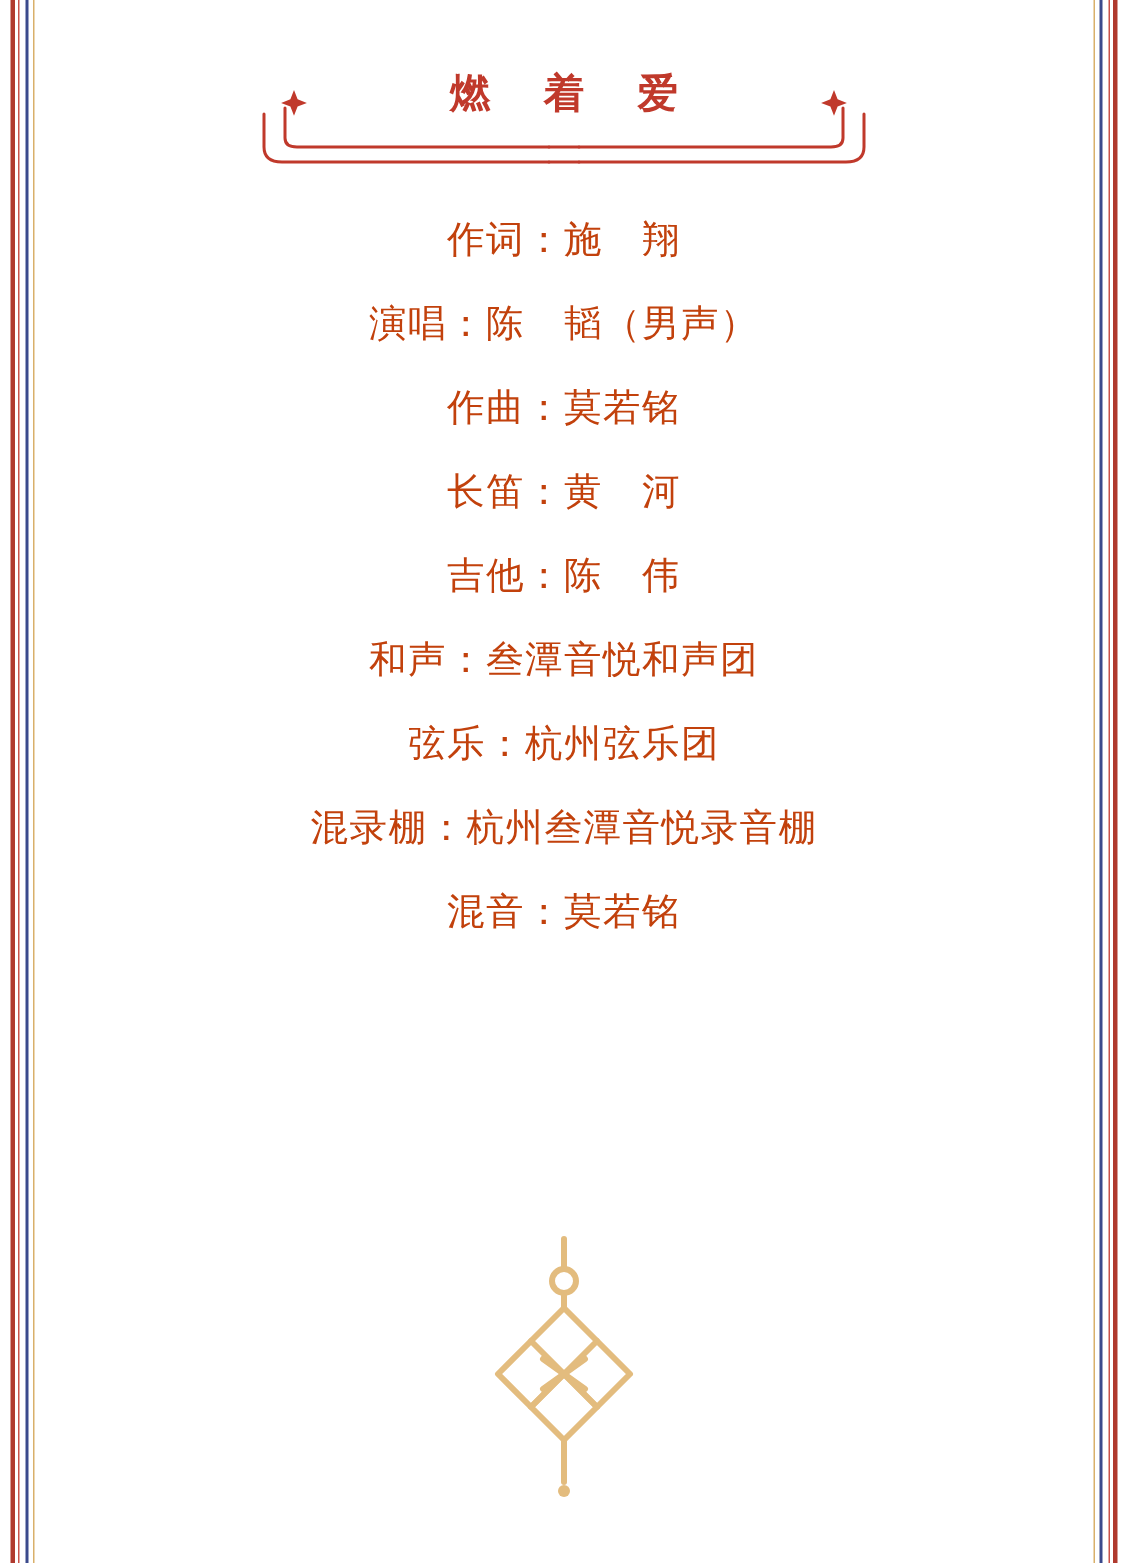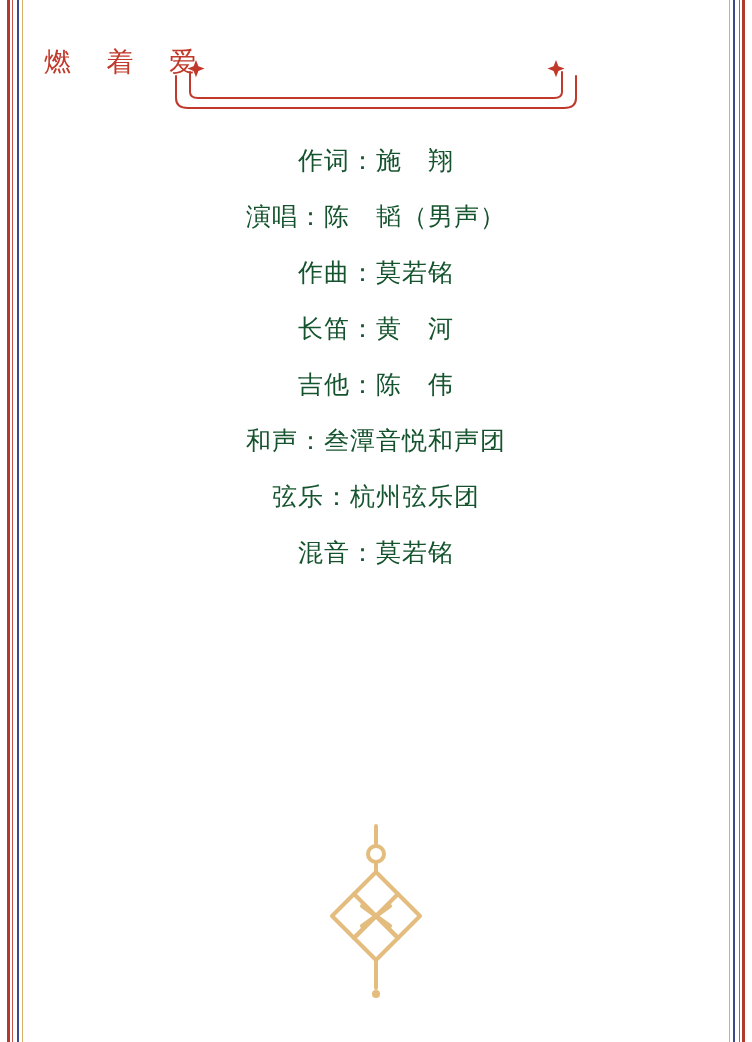--- a/index.html
+++ b/index.html
@@ -73,43 +73,44 @@
     bottom: 0;
   }
 
   
   .title-block {
     position: relative;
     margin-top: 14px;
     height: 76px;
   }
   .song-title {
+    text-align: center;
     color: #c0392b;
     font-size: 27px;
-    font-weight: normal;
+    font-weight: bold;
     letter-spacing: 14px;
     text-indent: 14px;
     line-height: 44px;
     margin-top: 40px;
   }
   .ornament-svg {
     position: absolute;
     left: 50%;
     transform: translateX(-50%);
     top: 6px;
   }
 
   
   .credits {
     margin-top: 16px;
     text-align: center;
   }
   .credit-line {
     font-size: 25px;
-    color: #14532d;
+    color: #c2410c;
     line-height: 56px;
     letter-spacing: 1px;
     white-space: pre;
   }
 
   
   .knot-wrap {
     position: absolute;
     left: 0;
     right: 0;
@@ -162,20 +163,21 @@
     </div>
 
     <div class="credits">
       <div class="credit-line">作词：施　翔</div>
       <div class="credit-line">演唱：陈　韬（男声）</div>
       <div class="credit-line">作曲：莫若铭</div>
       <div class="credit-line">长笛：黄　河</div>
       <div class="credit-line">吉他：陈　伟</div>
       <div class="credit-line">和声：叁潭音悦和声团</div>
       <div class="credit-line">弦乐：杭州弦乐团</div>
+      <div class="credit-line">混录棚：杭州叁潭音悦录音棚</div>
       <div class="credit-line">混音：莫若铭</div>
     </div>
 
     <div class="knot-wrap">
       <svg width="120" height="180" viewBox="0 0 120 180">
         <g fill="none" stroke="#e3bc7e" stroke-width="4" stroke-linecap="round" stroke-linejoin="round">
 
           <path d="M60,6 L60,26"></path>
           <circle cx="60" cy="34" r="8"></circle>
           <path d="M60,42 L60,52"></path>

